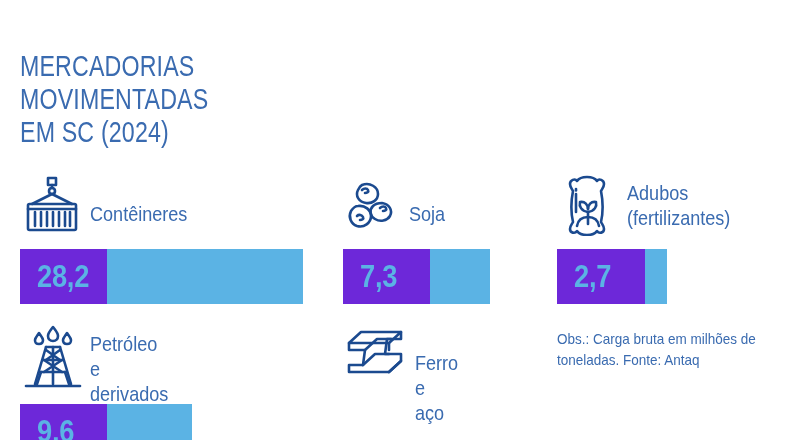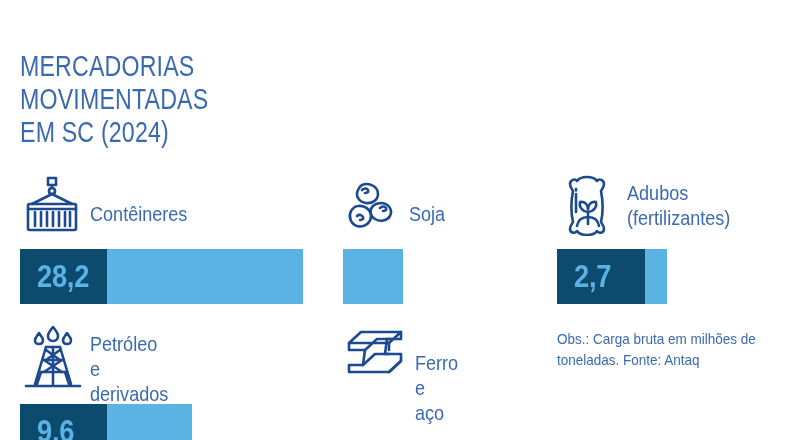--- a/index.html
+++ b/index.html
@@ -38,21 +38,21 @@
     line-height:25px;
     font-weight:400;
     transform:scaleX(0.86);
     transform-origin:left top;
     white-space:pre-line;
   }
 
   
   .bar{position:absolute;height:55px;display:flex;align-items:stretch;}
   .bar .fill{
-    background:#0c4a6e;
+    background:#6d28d9;
     display:flex;align-items:center;
     box-sizing:border-box;
     padding-left:17px;
   }
   .bar .rest{background:#5bb3e4;flex:0 0 auto;}
   .val{
     color:#5bb3e4;
     font-size:31px;
     line-height:31px;
     font-weight:700;
@@ -111,20 +111,23 @@
         <path d="M19 12 c2 -2 5 -2 6 0 c1 2 -1 3 -3 3"></path>
         <path d="M39 25 c7 1 11 7 8 13 c-3 5 -10 6 -15 3 c-5 -3 -6 -9 -2 -13 c2 -2 5 -3 9 -3 z"></path>
         <path d="M37 30 c2 -2 5 -2 6 0 c1 2 -1 3 -3 3"></path>
         <path d="M15 28 c7 -1 13 4 13 10 c0 7 -7 12 -14 10 c-6 -2 -9 -9 -6 -15 c2 -3 4 -5 7 -5 z"></path>
         <path d="M14 38 c2 -2 5 -1 6 1 c1 2 -1 3 -3 3"></path>
       </svg>
     </span>
     <span class="lbl" style="left:66px;top:23px;">Soja</span>
   </div>
   <div class="bar" style="left:343px;top:207px;width:147px;">
+    <div class="fill" style="width:87px;">
+      <span class="val">7,3</span>
+    </div>
     <div class="rest" style="width:60px;"></div>
   </div>
 
   <div class="item" style="left:557px;top:132px;">
     <span class="ico">
       <svg width="60" height="62" viewBox="0 0 60 62" fill="none" stroke="#1b4a8f" stroke-width="2.6" stroke-linejoin="round" stroke-linecap="round">
         <path d="M13 10 c0 -4 5 -6 7 -3 c2 -3 6 -4 10 -4 c4 0 8 1 10 4 c2 -3 7 -1 7 3 c0 3 -2 5 -3 7 c2 10 2 22 0 31 c1 2 3 4 3 7 c0 4 -5 5 -7 2 c-2 3 -6 4 -10 4 c-4 0 -8 -1 -10 -4 c-2 3 -7 2 -7 -2 c0 -3 2 -5 3 -7 c-2 -9 -2 -21 0 -31 c-1 -2 -3 -4 -3 -7 z"></path>
         <path d="M19 20 v18"></path>
         <path d="M19 15 v1.5"></path>
         <path d="M31 38 v12"></path>

